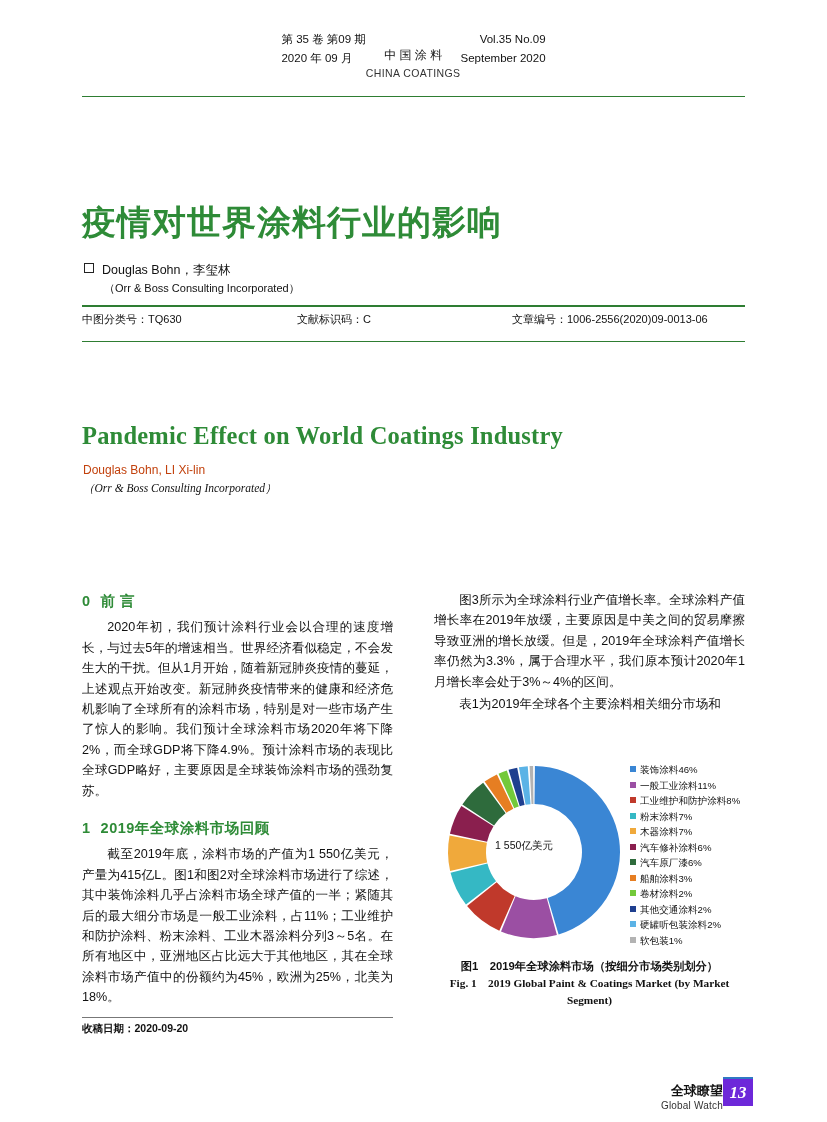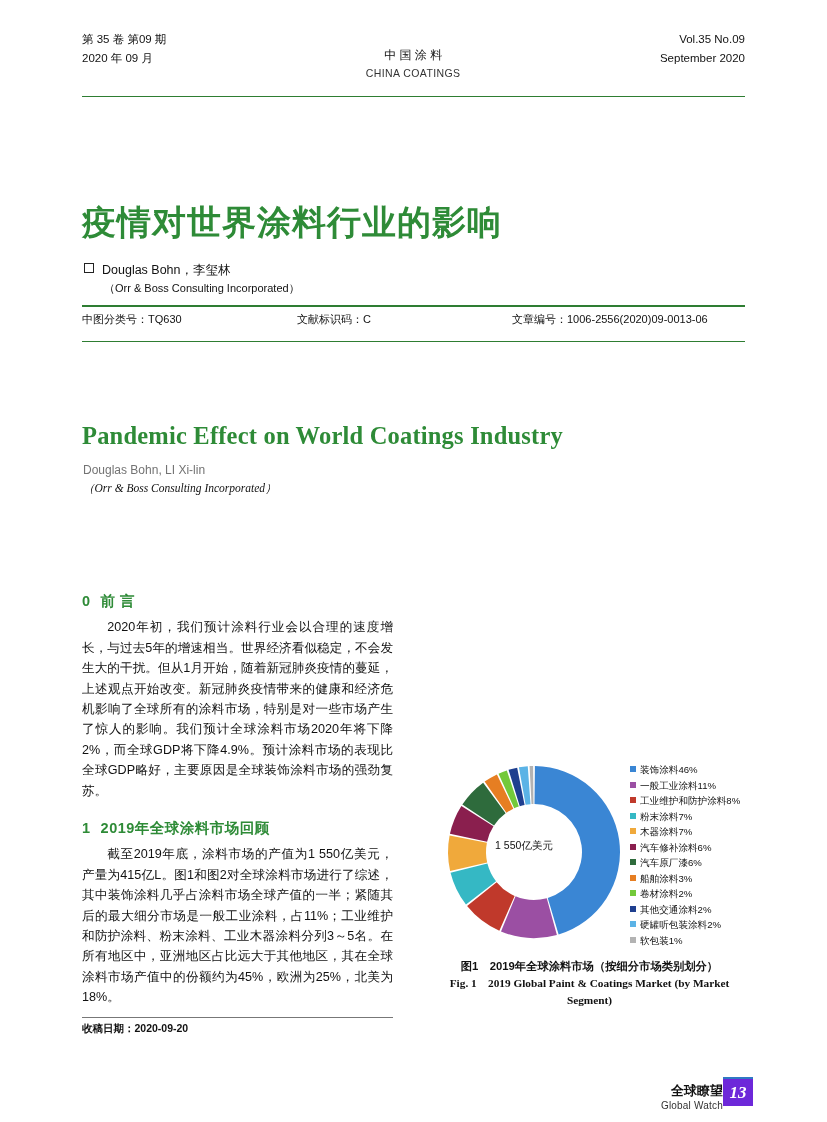--- a/index.html
+++ b/index.html
@@ -8,21 +8,21 @@
     background:#ffffff;
     font-family:"Liberation Sans", sans-serif;
     color:#1a1a1a;
     position:relative;
     overflow:hidden;
   }
   .page { position:absolute; left:0; top:0; width:827px; height:1122px; }
 
   
   .hdr { position:absolute; left:82px; top:30px; width:663px; }
-  .hdr-row { display:flex; justify-content:space-between; align-items:flex-start; }
+  .hdr-row { display:flex; justify-content:center; align-items:flex-start; }
   .hdr-left { font-size:11.5px; line-height:1.65; color:#111; }
   .hdr-center { text-align:center; font-size:12px; line-height:1.6; color:#111;margin-top:16px; }
   .hdr-center .en { font-size:10.5px; letter-spacing:0.4px; color:#333; }
   .hdr-right { text-align:right; font-size:11.5px; line-height:1.65; color:#111; }
   .hdr-doi { margin-top:5px; font-size:10.5px; color:#111; font-family:"Liberation Serif", serif; }
   .hdr-rule { position:absolute; left:82px; top:96px; width:663px; height:1.4px; background:#2e7d32; }
 
   
   .title-cn {
     position:absolute; left:82px; top:200px;
@@ -53,21 +53,21 @@
   .rule-green-2 { position:absolute; left:82px; top:341px; width:663px; height:1.4px; background:#2e7d32; }
 
   .title-en {
     position:absolute; left:82px; top:422px;
     font-size:24.5px; font-weight:bold; color:#2e8b37;
     font-family:"Liberation Serif", serif;
     letter-spacing:0.2px;
   }
   .authors-en {
     position:absolute; left:83px; top:463px;
-    font-size:12px; color:#737373;
+    font-size:12px; color:#c2410c;
   }
   .affil-en {
     position:absolute; left:83px; top:481px;
     font-size:11.5px; color:#111;
     font-family:"Liberation Serif", serif; font-style:italic;
   }
 
   
   .col { position:absolute; top:590px; width:311px; font-size:12.6px; line-height:1.62; color:#111; text-align:justify; }
   .col-left { left:82px; }
@@ -160,20 +160,24 @@
       <span class="num">0</span><span>前  言</span>
     </div>
     <p class="para">2020年初，我们预计涂料行业会以合理的速度增长，与过去5年的增速相当。世界经济看似稳定，不会发生大的干扰。但从1月开始，随着新冠肺炎疫情的蔓延，上述观点开始改变。新冠肺炎疫情带来的健康和经济危机影响了全球所有的涂料市场，特别是对一些市场产生了惊人的影响。我们预计全球涂料市场2020年将下降2%，而全球GDP将下降4.9%。预计涂料市场的表现比全球GDP略好，主要原因是全球装饰涂料市场的强劲复苏。</p>
     <div class="gap"></div>
     <div class="sec-h">
       <span class="num">1</span><span>2019年全球涂料市场回顾</span>
     </div>
     <p class="para">截至2019年底，涂料市场的产值为1 550亿美元，产量为415亿L。图1和图2对全球涂料市场进行了综述，其中装饰涂料几乎占涂料市场全球产值的一半；紧随其后的最大细分市场是一般工业涂料，占11%；工业维护和防护涂料、粉末涂料、工业木器涂料分列3～5名。在所有地区中，亚洲地区占比远大于其他地区，其在全球涂料市场产值中的份额约为45%，欧洲为25%，北美为18%。</p>
   </div>
 
+  <div class="col col-right">
+    <p class="para">图3所示为全球涂料行业产值增长率。全球涂料产值增长率在2019年放缓，主要原因是中美之间的贸易摩擦导致亚洲的增长放缓。但是，2019年全球涂料产值增长率仍然为3.3%，属于合理水平，我们原本预计2020年1月增长率会处于3%～4%的区间。</p>
+    <p class="para">表1为2019年全球各个主要涂料相关细分市场和</p>
+  </div>
 
   <div class="fig-wrap">
     <div class="donut-area">
       <svg class="donut" width="180" height="180" viewBox="0 0 180 180">
         <g id="donut-slices" transform="translate(90,90)">
             <path d="M 0.9005734339971256 -85.99528456543405 A 86 86 0 0 1 24.62616109093987 82.39873900687485 L 13.744834097268765 45.98999386430224 A 48 48 0 0 0 0.502645637579791 -47.99736812954458 Z" fill="#3a86d4"></path>
             <path d="M 22.895131176720415 82.8963990074404 A 86 86 0 0 1 -33.00548860341926 79.41434204254016 L -18.42166805772238 44.324283930720085 A 48 48 0 0 0 12.77867786607651 46.267757585548125 Z" fill="#9b4fa3"></path>
             <path d="M -34.66137845016312 78.7057103642078 A 86 86 0 0 1 -66.91304298100113 54.02448221892271 L -37.34681468707039 30.15319937800337 A 48 48 0 0 0 -19.34588564660267 43.9287685753718 Z" fill="#c0392b"></path>
             <path d="M -68.02977123553666 52.61131271542794 A 86 86 0 0 1 -83.45764192121314 20.756252189414358 L -46.58100944439803 11.584884942928943 A 48 48 0 0 0 -37.97010487564837 29.364453608610944 Z" fill="#35b8c4"></path>
             <path d="M -83.87402442974494 19.00389502072008 A 86 86 0 0 1 -84.42447159662088 -16.386231892395394 L -47.120635309741886 -9.14580384691836 A 48 48 0 0 0 -46.81340898404369 10.606825127843765 Z" fill="#f0a93b"></path>

